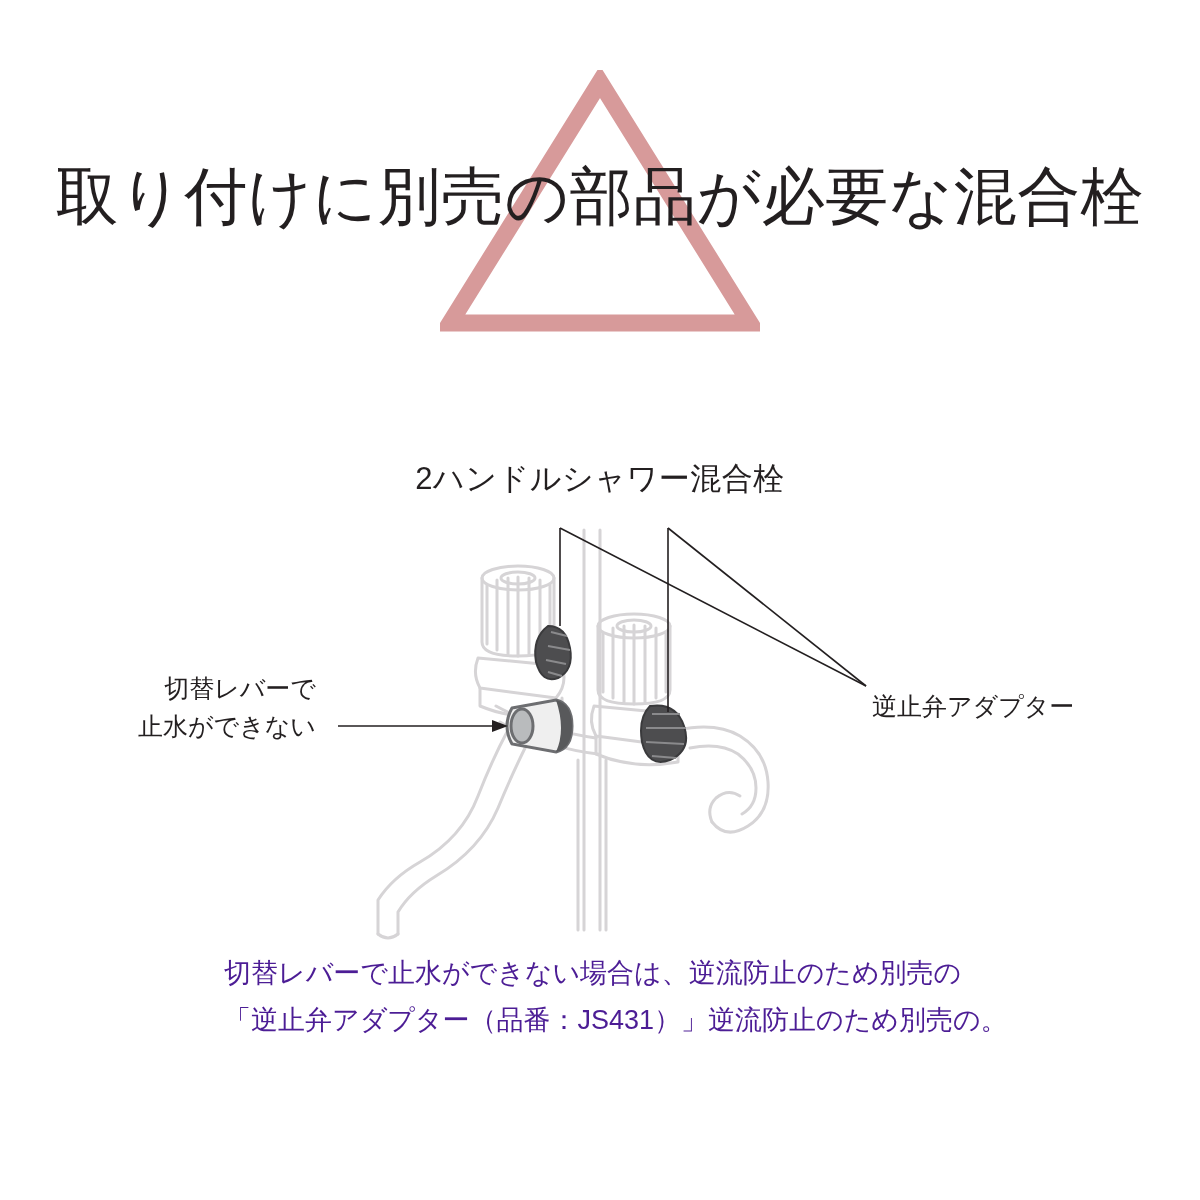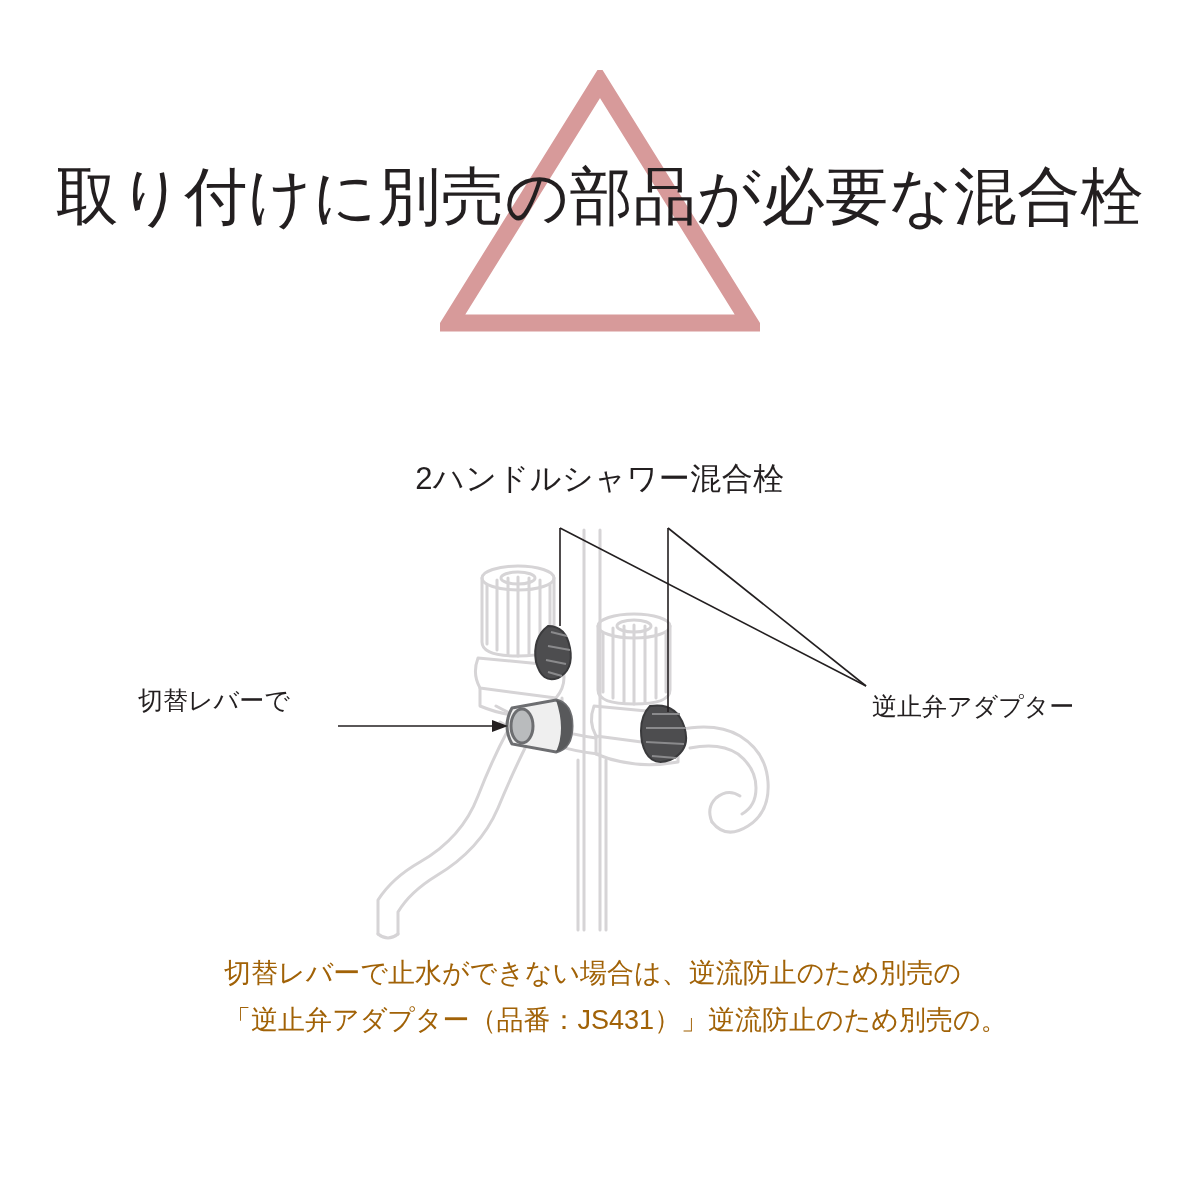--- a/index.html
+++ b/index.html
@@ -74,38 +74,38 @@
 
   .callout {
     position: absolute;
     font-size: 25px;
     line-height: 1.5;
     color: #231f20;
     white-space: nowrap;
   }
   .callout-left {
     left: 138px;
-    top: 252px;
+    top: 240px;
     text-align: right;
   }
   .callout-right {
     left: 872px;
     top: 258px;
     text-align: center;
   }
 
   
   .note {
     position: absolute;
     left: 224px;
     top: 950px;
     width: 840px;
     font-size: 27px;
     line-height: 1.75;
-    color: #a16207;
+    color: #4c1d95;
   }
   .note div {
     white-space: nowrap;
   }
 </style>
 </head>
 <body>
 
 <div class="header-zone">
 
@@ -179,20 +179,21 @@
 
       <line x1="560" y1="98" x2="866" y2="256"></line>
       <line x1="668" y1="98" x2="866" y2="256"></line>
       <line x1="560" y1="98" x2="560" y2="196"></line>
       <line x1="668" y1="98" x2="668" y2="282"></line>
     </g>
   </svg>
 
   <div class="callout callout-left">
     <div>切替レバーで</div>
+    <div>止水ができない</div>
   </div>
 
   <div class="callout callout-right">
     <div>逆止弁アダプター</div>
   </div>
 </div>
 
 <div class="note">
   <div>切替レバーで止水ができない場合は、逆流防止のため別売の</div>
   <div>「逆止弁アダプター（品番：JS431）」逆流防止のため別売の。</div>

